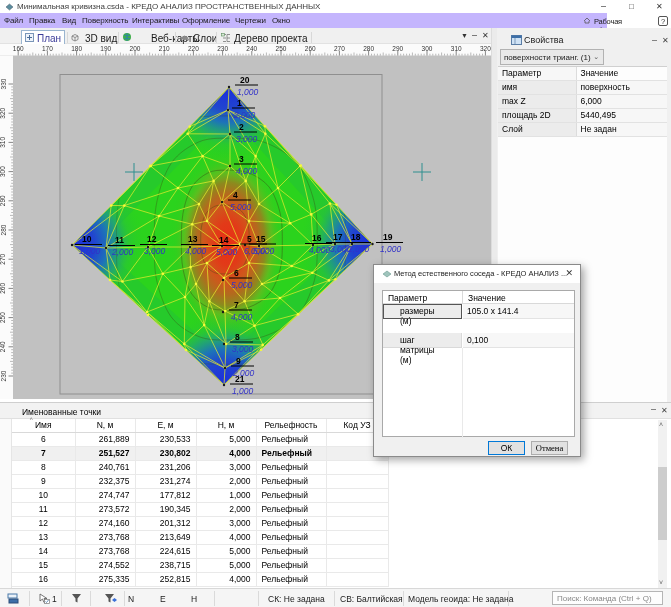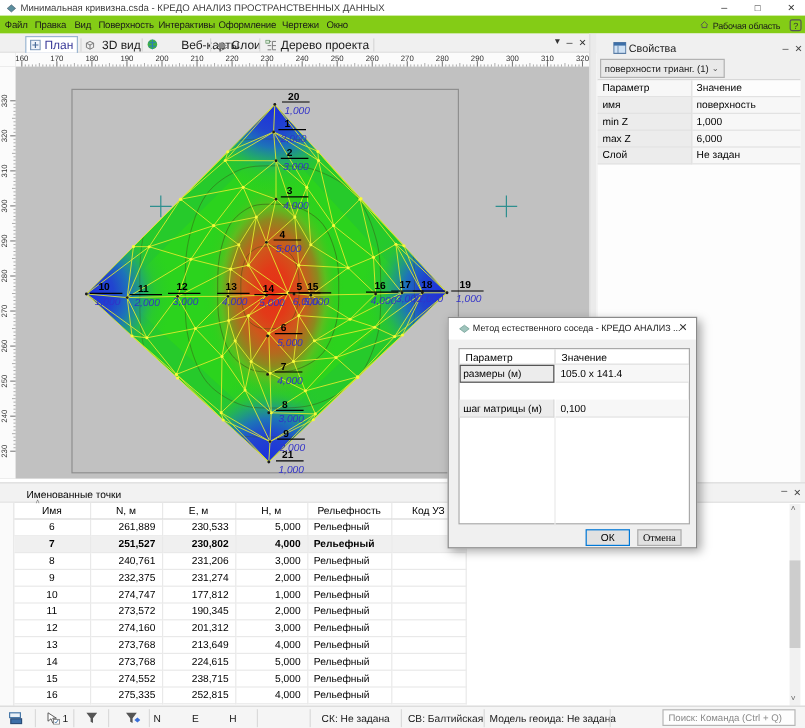--- a/index.html
+++ b/index.html
@@ -2,21 +2,21 @@
 <html><head><meta charset="utf-8"><style>
 * { margin:0; padding:0; box-sizing:border-box; }
 html,body { width:671px; height:607px; overflow:hidden; font-family:"Liberation Sans",sans-serif; background:#fff; }
 #app { position:relative; width:671px; height:607px; }
 .abs { position:absolute; }
 
 #titlebar { left:0;top:0;width:671px;height:13px;background:#fff; }
 #title { left:17px;top:2px;font-size:8px;color:#3c3c3c; }
 .wbtn { top:3px;font-size:9px;color:#333; }
 
-#menubar { left:0;top:13px;width:671px;height:15px;background:#84cc16;font-size:8px;letter-spacing:-0.15px;color:#1a1a1a; }
+#menubar { left:0;top:13px;width:607px;height:15px;background:#c4b5fd;font-size:8px;letter-spacing:-0.15px;color:#1a1a1a; }
 #menubar span.mi { position:absolute; top:3px; }
 
 #tabbar { left:0;top:28px;width:671px;height:16px;background:#f0f0f0;border-bottom:1px solid #e2e2e2; }
 .tab { position:absolute; top:5px; height:11px; font-size:10px; color:#1a1a1a; }
 
 #panel { left:497px;top:28px;width:174px;height:374px;background:#f0f0f0; }
 #ptable td { font-size:8.5px; height:13px; line-height:13px; padding:0 4px; border-bottom:1px solid #e2e2e2; }
 #ptable td.p { width:78px; background:#ececec; border-right:1px solid #dcdcdc; }
 #ptable td.v { width:91px; background:#f7f7f7; }
 #ptable { border-collapse:collapse; width:100%; }
@@ -33,21 +33,21 @@
 
 #status { left:0;top:588px;width:671px;height:19px;background:#f5f5f5;border-top:1px solid #d8d8d8;font-size:8.5px;color:#1a1a1a; }
 #status span { position:absolute; top:5px; }
 .sep { position:absolute; top:2px; width:1px; height:15px; background:#dadada; }
 
 #dlg { left:373px;top:264px;width:208px;height:193px;background:#f0f0f0;border:1px solid #8a8a8a; box-shadow:3px 3px 8px rgba(0,0,0,0.35); }
 #dlg .tb { position:absolute;left:0;top:0;width:100%;height:18px;background:#fff; }
 #dtable { position:absolute;left:8px;top:25px;width:193px;height:147px;background:#fff;border:1px solid #a9a9a9; }
 #dtable .hrow { position:absolute;left:0;top:0;width:100%;height:13px;border-bottom:1px solid #d9d9d9;font-size:8.5px; }
 .drow { position:absolute;left:0;width:100%;height:14.5px;font-size:8.5px; }
-.dpar { position:absolute;left:0;top:0;width:79px;height:100%;background:#ececec;border-right:1px solid #d9d9d9;border-bottom:1px solid #d9d9d9;padding:2px 3px; }
+.dpar { position:absolute;left:0;top:0;width:79px;height:100%;background:#ececec;border-right:1px solid #d9d9d9;border-bottom:1px solid #d9d9d9;padding:2px 17px; }
 .dval { position:absolute;left:80px;top:0;right:0;height:100%;border-bottom:1px solid #e3e3e3;padding:2px 4px;background:#f7f7f7; }
 .btn { position:absolute;height:14px;font-size:8.5px;text-align:center;background:#e1e1e1;border:1px solid #adadad;line-height:12px; }
 </style></head>
 <body>
 <div id="app">
 
 <div id="titlebar" class="abs">
  <svg class="abs" style="left:5px;top:3px" width="9" height="8">
         <path d="M1,4 L4.5,1 L8,4 L4.5,7 Z" fill="#5b8e9e" stroke="#456" stroke-width="0.5"></path>
       </svg>
@@ -852,26 +852,26 @@
           <tbody>
             <tr>
               <td class="p" style="background:#f7f7f7">Параметр</td>
               <td class="v" style="background:#fdfdfd">Значение</td>
             </tr>
             <tr>
               <td class="p">имя</td>
               <td class="v">поверхность</td>
             </tr>
 <tr>
-              <td class="p">min Z</td>
-              <td class="v">1,000</td>
-            </tr>
-<tr>
               <td class="p">max Z</td>
               <td class="v">6,000</td>
+            </tr>
+<tr>
+              <td class="p">площадь 2D</td>
+              <td class="v">5440,495</td>
             </tr>
 <tr>
               <td class="p">Слой</td>
               <td class="v">Не задан</td>
             </tr>
           </tbody>
         </table>
  </div>
 </div>
 

